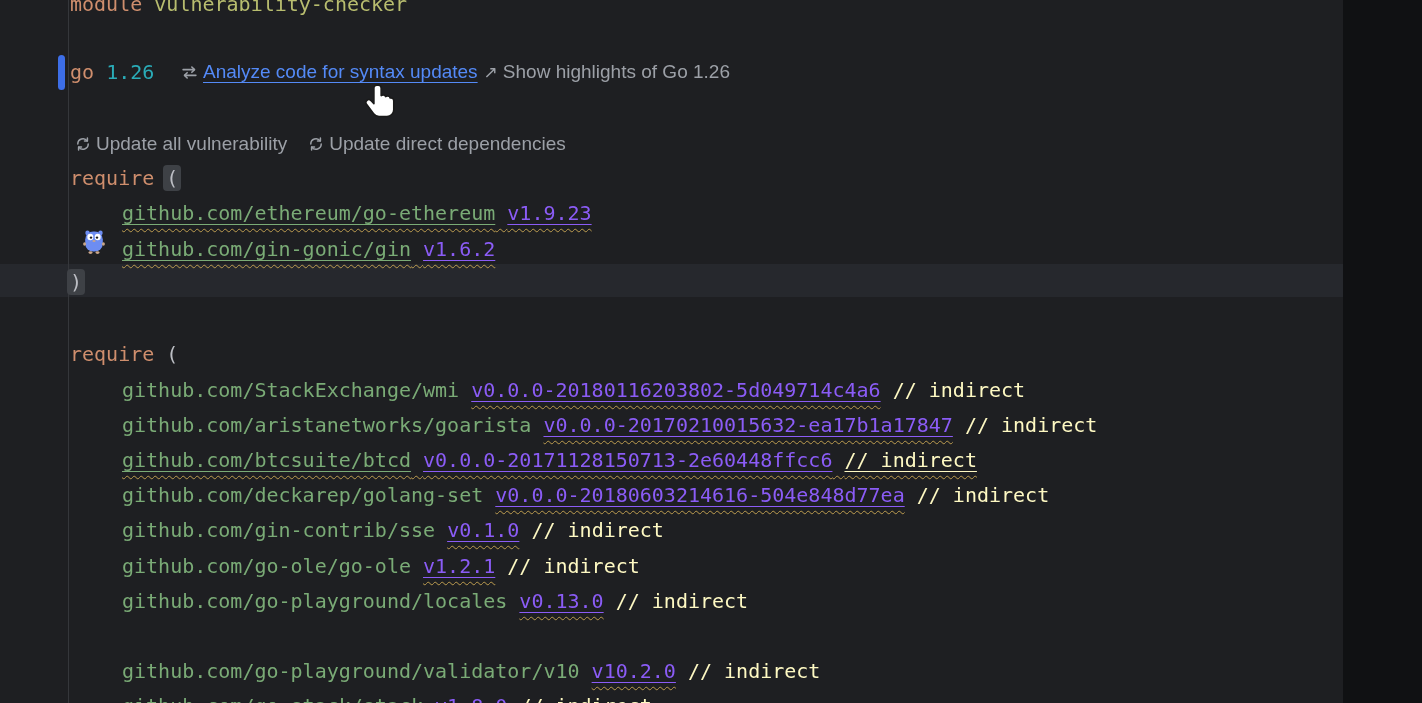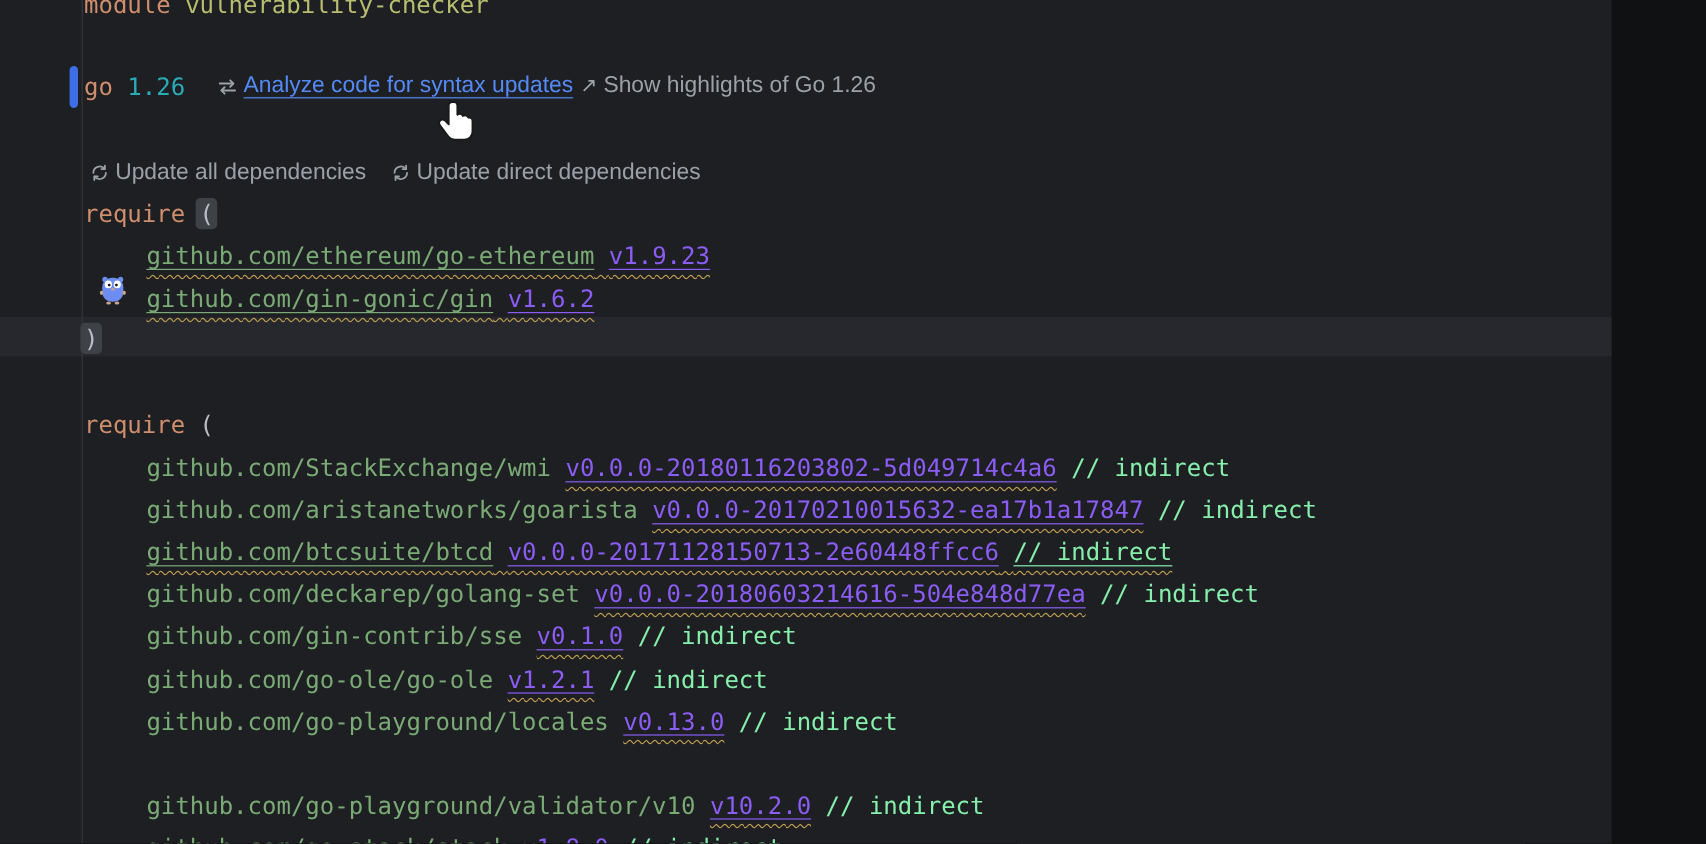--- a/index.html
+++ b/index.html
@@ -11,21 +11,21 @@
   }
   .caret-row{position:absolute;left:0;top:264px;width:1422px;height:33px;background:#26282d;}
   .gutter-sep{position:absolute;left:68px;top:0;width:1px;height:703px;background:#35373b;}
   .cl{position:absolute;left:70px;height:36px;line-height:36px;}
   .ind{left:122px;}
   .kw{color:#cf8e6d;}
   .mod{color:#b8bd6f;}
   .pkg{color:#7aab76;text-align:right;}
   .ver{color:#8b5cf6;}
   .num{color:#2aacb8;}
-  .cmt{color:#86efac;text-align:right;}
+  .cmt{color:#fef9c3;text-align:right;}
   .lnk{text-decoration:underline;text-decoration-thickness:1px;text-underline-offset:4px;}
   .wavy{text-decoration:underline wavy #bc9c4f;text-decoration-thickness:1px;text-underline-offset:8px;}
   .brace{background:#3e4146;border-radius:4px;padding:1px 3px;margin:0 -3px;}
   .hint{font-family:"Liberation Sans",sans-serif;font-size:19px;color:#9ca0a7;}
   .hint-row{position:absolute;display:flex;align-items:center;gap:6px;height:36px;}
   .hint-group{display:flex;align-items:center;gap:5px;cursor:pointer;}
   .bluelink{font-family:"Liberation Sans",sans-serif;font-size:19px;color:#548af7;
     text-decoration:underline;text-underline-offset:4px;cursor:pointer;}
   .ext-arrow{font-family:"DejaVu Sans",sans-serif;font-size:17px;color:#9ca0a7;}
   .icon{display:inline-block;vertical-align:middle;flex:0 0 auto;}
@@ -70,21 +70,21 @@
   </div>
 
   <div class="hint-row" style="left:75px;top:126px;gap:21px">
     <span class="hint-group">
       <svg class="icon" width="16" height="16" viewBox="0 0 16 16" fill="none" stroke="#9ca0a7" stroke-width="1.5" stroke-linecap="round" stroke-linejoin="round">
           <path d="M13.2 8a5.2 5.2 0 0 1-9.4 3.1"></path>
           <path d="M2.8 8a5.2 5.2 0 0 1 9.4-3.1"></path>
           <path d="M12.4 2v2.9h-2.9"></path>
           <path d="M3.6 14v-2.9h2.9"></path>
         </svg>
-      <span class="hint">Update all dependencies</span>
+      <span class="hint">Update all vulnerability</span>
     </span>
     <span class="hint-group">
       <svg class="icon" width="16" height="16" viewBox="0 0 16 16" fill="none" stroke="#9ca0a7" stroke-width="1.5" stroke-linecap="round" stroke-linejoin="round">
           <path d="M13.2 8a5.2 5.2 0 0 1-9.4 3.1"></path>
           <path d="M2.8 8a5.2 5.2 0 0 1 9.4-3.1"></path>
           <path d="M12.4 2v2.9h-2.9"></path>
           <path d="M3.6 14v-2.9h2.9"></path>
         </svg>
       <span class="hint">Update direct dependencies</span>
     </span>

